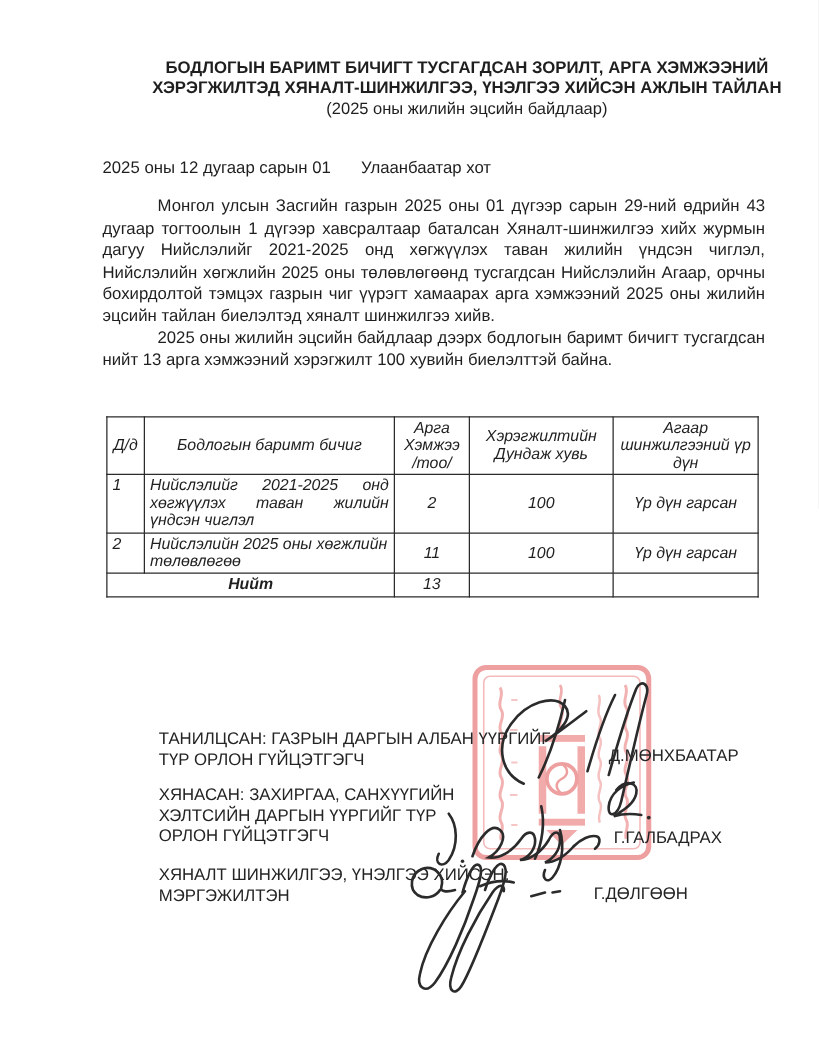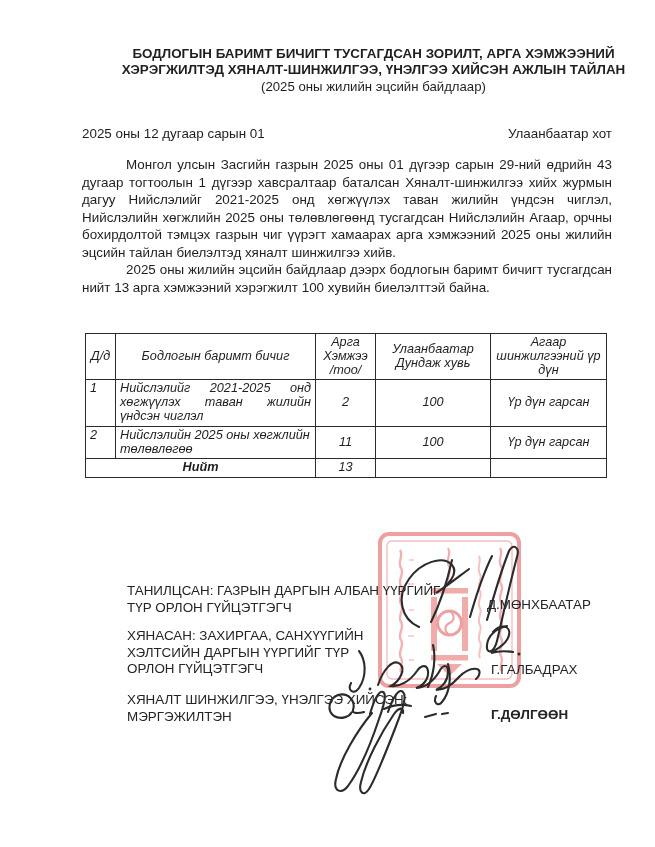--- a/index.html
+++ b/index.html
@@ -4,21 +4,21 @@
 <style>
   html,body{margin:0;padding:0;background:#e8e8e8;}
   .page{
     position:relative;width:655px;height:847px;background:#ffffff;
     font-family:"Liberation Sans",sans-serif;color:#1f1f1f;overflow:hidden;
     margin:0 auto;
   }
   .abs{position:absolute;}
   .title{left:0;top:46px;width:655px;text-align:center;font-size:13.4px;line-height:16px;font-weight:bold;padding-left:46px;}
   .title .sub{font-weight:normal;font-size:13.2px;margin-top:1px;}
-  .dateline{left:82px;top:126px;width:530px;display:flex;justify-content:space-between;font-size:13.4px;}
+  .dateline{left:82px;top:126px;width:530px;display:flex;justify-content:flex-start;font-size:13.4px;gap:24px;}
   .para{left:82px;width:530px;font-size:13.4px;line-height:17.6px;text-align:justify;text-indent:44px;}
   .p1{top:156px;}
   .p2{top:261px;}
   table.rpt{
     left:85px;top:333px;border-collapse:collapse;table-layout:fixed;width:521px;
     font-size:12.7px;line-height:13.8px;
   }
   table.rpt td{border:1.5px solid #2b2b2b;padding:2px 4px;vertical-align:middle;font-style:italic;}
   table.rpt .hd{text-align:center;height:38px;}
   table.rpt .c{text-align:center;}
@@ -53,21 +53,21 @@
         <col style="width:200px">
         <col style="width:60px">
       <col style="width:115px">
         <col style="width:116px">
     </colgroup>
     <tbody>
       <tr>
         <td class="hd">Д/д</td>
         <td class="hd">Бодлогын баримт бичиг</td>
         <td class="hd">Арга Хэмжээ /тоо/</td>
-        <td class="hd">Улаанбаатар Дундаж хувь</td>
+        <td class="hd">Хэрэгжилтийн Дундаж хувь</td>
         <td class="hd">Агаар шинжилгээний үр дүн</td>
       </tr>
       <tr style="height:44px;">
         <td style="vertical-align:top;">1</td>
         <td class="doc">Нийслэлийг 2021-2025 онд хөгжүүлэх таван жилийн үндсэн чиглэл</td>
         <td class="c">2</td>
         <td class="c">100</td>
         <td class="c">Үр дүн гарсан</td>
       </tr>
       <tr style="height:31px;">
@@ -108,21 +108,21 @@
     </g>
   </svg>
 
   <div class="abs sigrole" style="left:127px;top:583px;width:330px;">ТАНИЛЦСАН: ГАЗРЫН ДАРГЫН АЛБАН ҮҮРГИЙГ ТҮР ОРЛОН ГҮЙЦЭТГЭГЧ</div>
   <div class="abs signame" style="left:487px;top:597px;">Д.МӨНХБААТАР</div>
 
   <div class="abs sigrole" style="left:127px;top:628px;width:250px;">ХЯНАСАН: ЗАХИРГАА, САНХҮҮГИЙН ХЭЛТСИЙН ДАРГЫН ҮҮРГИЙГ ТҮР ОРЛОН ГҮЙЦЭТГЭГЧ</div>
   <div class="abs signame" style="left:491px;top:662px;">Г.ГАЛБАДРАХ</div>
 
   <div class="abs sigrole" style="left:127px;top:692px;width:320px;">ХЯНАЛТ ШИНЖИЛГЭЭ, ҮНЭЛГЭЭ ХИЙСЭН: МЭРГЭЖИЛТЭН</div>
-  <div class="abs signame" style="left:491px;top:707px;font-weight:bold;">Г.ДӨЛГӨӨН</div>
+  <div class="abs signame" style="left:475px;top:707px;">Г.ДӨЛГӨӨН</div>
 
   <svg class="abs layer" viewBox="0 0 655 847" width="655" height="847">
     <g stroke="#2b2b2b" stroke-width="2.1" fill="none" stroke-linecap="round">
 
       <path d="M419,627 C401,619 396,597 409,579 C421,562 443,555 452,565 C459,573 449,585 436,593 C443,589 457,578 469,569"></path>
       <path d="M452,560 C447,582 440,604 431,622"></path>
       <path d="M470,617 C476,596 485,570 492,556"></path>
       <path d="M487,620 C494,595 503,566 509,551 C513,543 520,547 517,557 C511,579 504,611 497,641 C494,653 486,655 487,645 C488,635 497,628 507,626"></path>
       <path d="M493,632 C501,623 511,626 509,635 C507,644 497,649 491,653 C498,651 507,651 513,652"></path>
       <circle cx="519" cy="654" r="1.5" fill="#2b2b2b" stroke="none"></circle>

